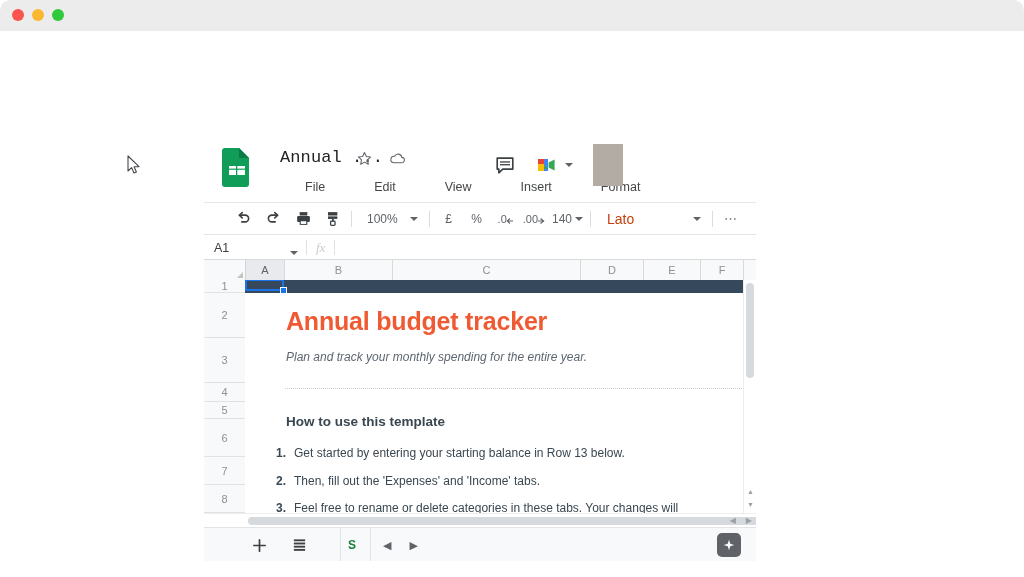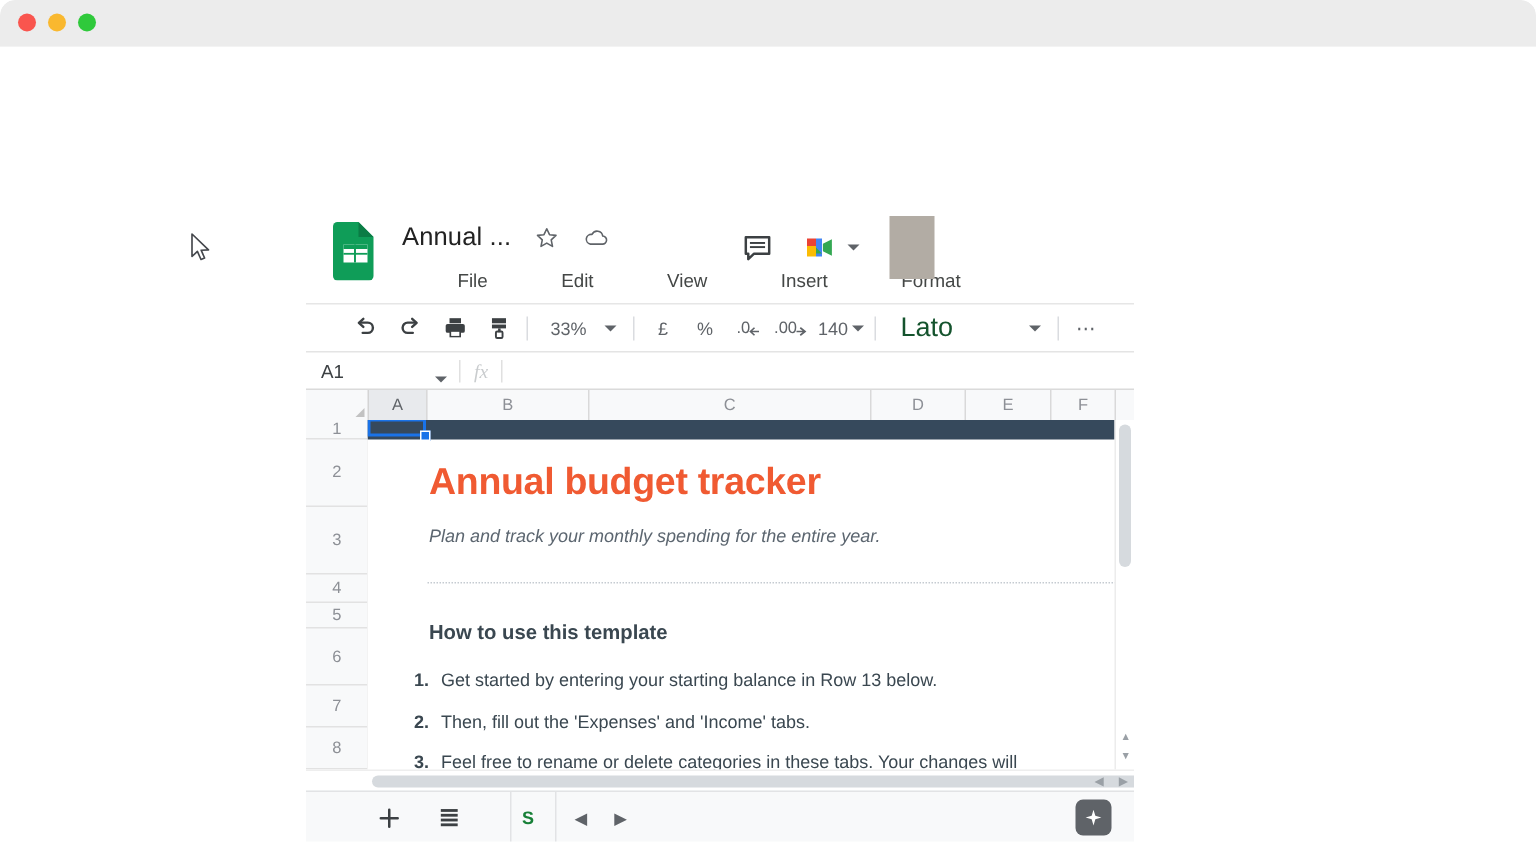--- a/index.html
+++ b/index.html
@@ -71,21 +71,21 @@
     width: 552px; height: 60px;
     background: #ffffff;
   }
   #sheets-logo {
     position: absolute;
     left: 18px; top: 8px;
     width: 30px; height: 39px;
   }
   #doc-title-block {
     position: absolute;
-    left: 64px; top: 8px;
+    left: 76px; top: 8px; font-family: Liberation Mono, monospace;
   }
   #doc-title {
     font-size: 17px;
     color: #222222;
     letter-spacing: 0.1px;
     white-space: nowrap;
   }
   #title-icons {
     position: absolute;
     left: 152px; top: 10px;
@@ -169,22 +169,22 @@
   }
   .caret-down {
     width: 0; height: 0;
     border-left: 4px solid transparent;
     border-right: 4px solid transparent;
     border-top: 4px solid #5f6368;
   }
   #font-ctl {
     display: flex;
     align-items: center;
-    font-size: 18px;
-    color: #14532d;
+    font-size: 14px;
+    color: #c2410c;
     width: 94px;
     justify-content: space-between;
     padding: 0 4px;
     gap: 20px;
   }
   .dots { letter-spacing: 1.2px; font-size: 13px; color: #5f6368; }
 
   
   #formula-bar {
     position: absolute;
@@ -574,21 +574,21 @@
             <rect x="3.5" y="7.5" width="11" height="3" fill="#3c4043"></rect>
             <rect x="8.3" y="10.5" width="2" height="3" fill="#3c4043"></rect>
             <rect x="6.6" y="13" width="5.2" height="5" rx="1" fill="none" stroke="#3c4043" stroke-width="1.5"></rect>
           </svg>
         </div>
 
         <div class="tb-sep"></div>
         <div style="width:4px"></div>
 
         <div id="zoom-ctl">
-          <span>33%</span>
+          <span>100%</span>
           <span style="width:6px"></span>
           <span class="caret-down"></span>
         </div>
 
         <div class="tb-sep"></div>
 
         <div class="tb-btn" style="min-width:24px">£</div>
         <div style="width:6px"></div>
         <div class="tb-btn" style="min-width:20px">%</div>
         <div style="width:8px"></div>

